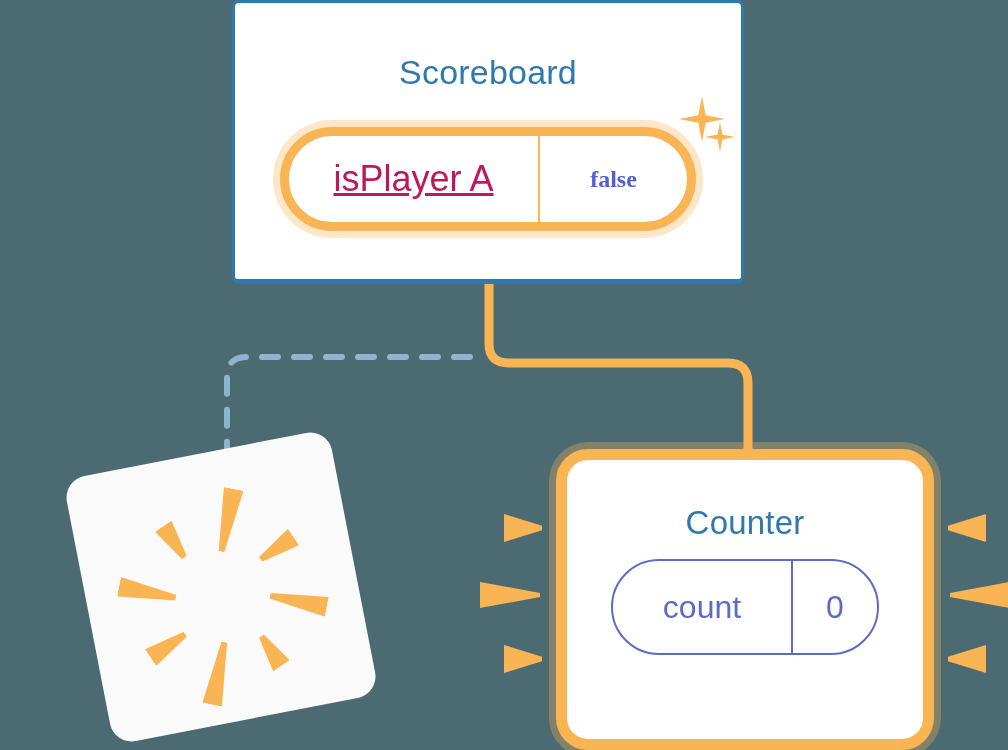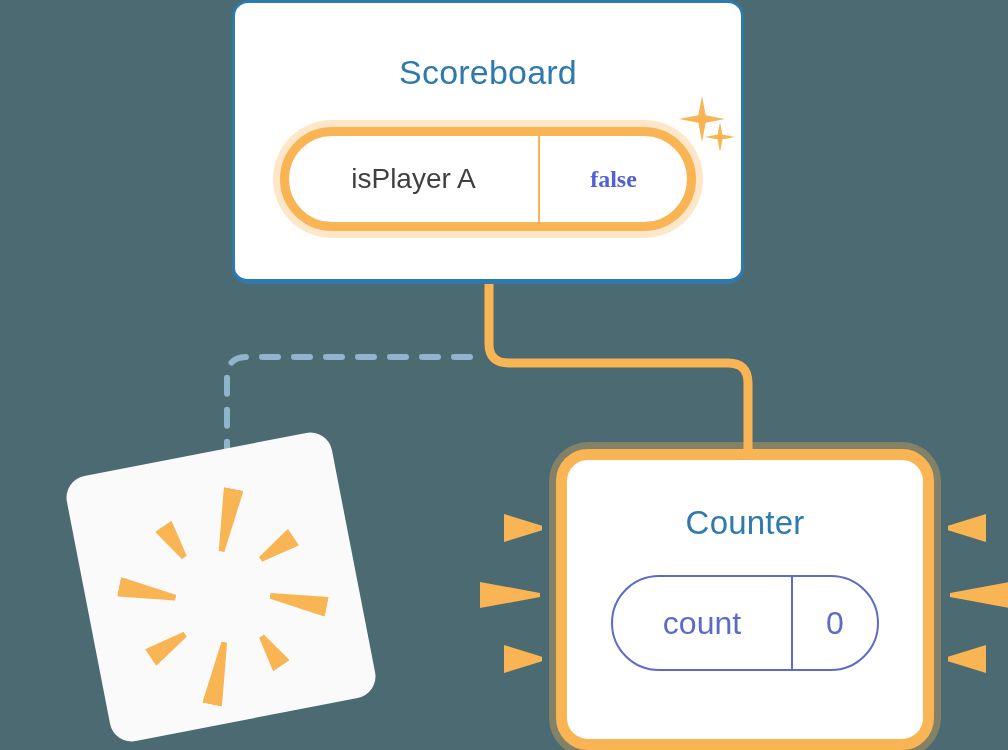--- a/index.html
+++ b/index.html
@@ -32,21 +32,21 @@
   
   #scoreboard-card {
     position: absolute;
     left: 232px;
     top: 0px;
     width: 512px;
     height: 284px;
     background: #ffffff;
     border: 3px solid #2e79ad;
     border-bottom-width: 5px;
-    border-radius: 16px;
+    border-radius: 7px;
     box-sizing: border-box;
     z-index: 5;
   }
   .card-title {
     text-align: center;
     color: #2e79ad;
     font-size: 34px;
     font-weight: 400;
     letter-spacing: 0.2px;
     line-height: 1;
@@ -73,22 +73,23 @@
     box-shadow: 0 0 0 7px rgba(249,181,83,0.32);
     display: flex;
     align-items: stretch;
   }
   .pill-hl .pill-key {
     flex: 0 0 249px;
     display: flex;
     align-items: center;
     justify-content: center;
     border-right: 2px solid #f9b553;
-    color: #404040;
-    font-size: 28px;
+    color: #be185d;
+    font-size: 36px;
+    text-decoration: underline;
   }
   .pill-hl .pill-val {
     flex: 1;
     display: flex;
     align-items: center;
     justify-content: center;
     color: #5161d4;
     font-size: 24px;
     font-weight: bold;
     font-family: Liberation Serif, serif;
@@ -119,21 +120,21 @@
     width: 378px;
     height: 301px;
     background: #ffffff;
     border: 11px solid #f9b553;
     border-radius: 32px;
     box-sizing: border-box;
     box-shadow: 0 0 0 7px rgba(249,181,83,0.32);
     z-index: 5;
   }
   #counter-title { margin-top: 46px; font-size: 33px; }
-  #counter-pill-wrap { margin-top: 36px; }
+  #counter-pill-wrap { margin-top: 20px; }
 
   .pill-plain {
     width: 268px;
     height: 96px;
     border: 2px solid #5c6bc8;
     border-radius: 48px;
     box-sizing: border-box;
     background: #ffffff;
     display: flex;
     align-items: stretch;

